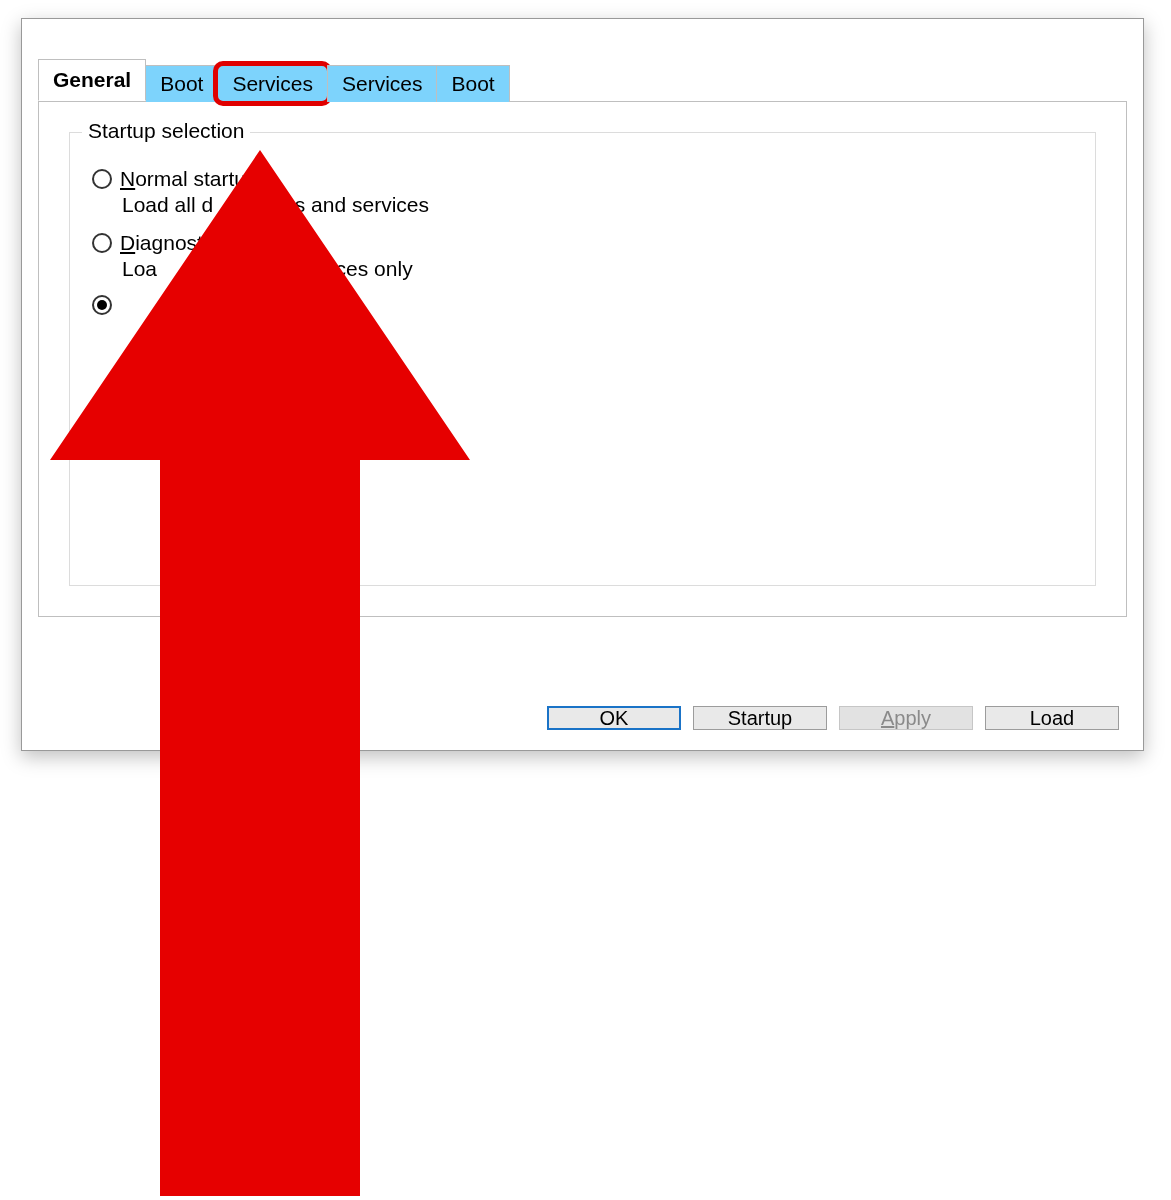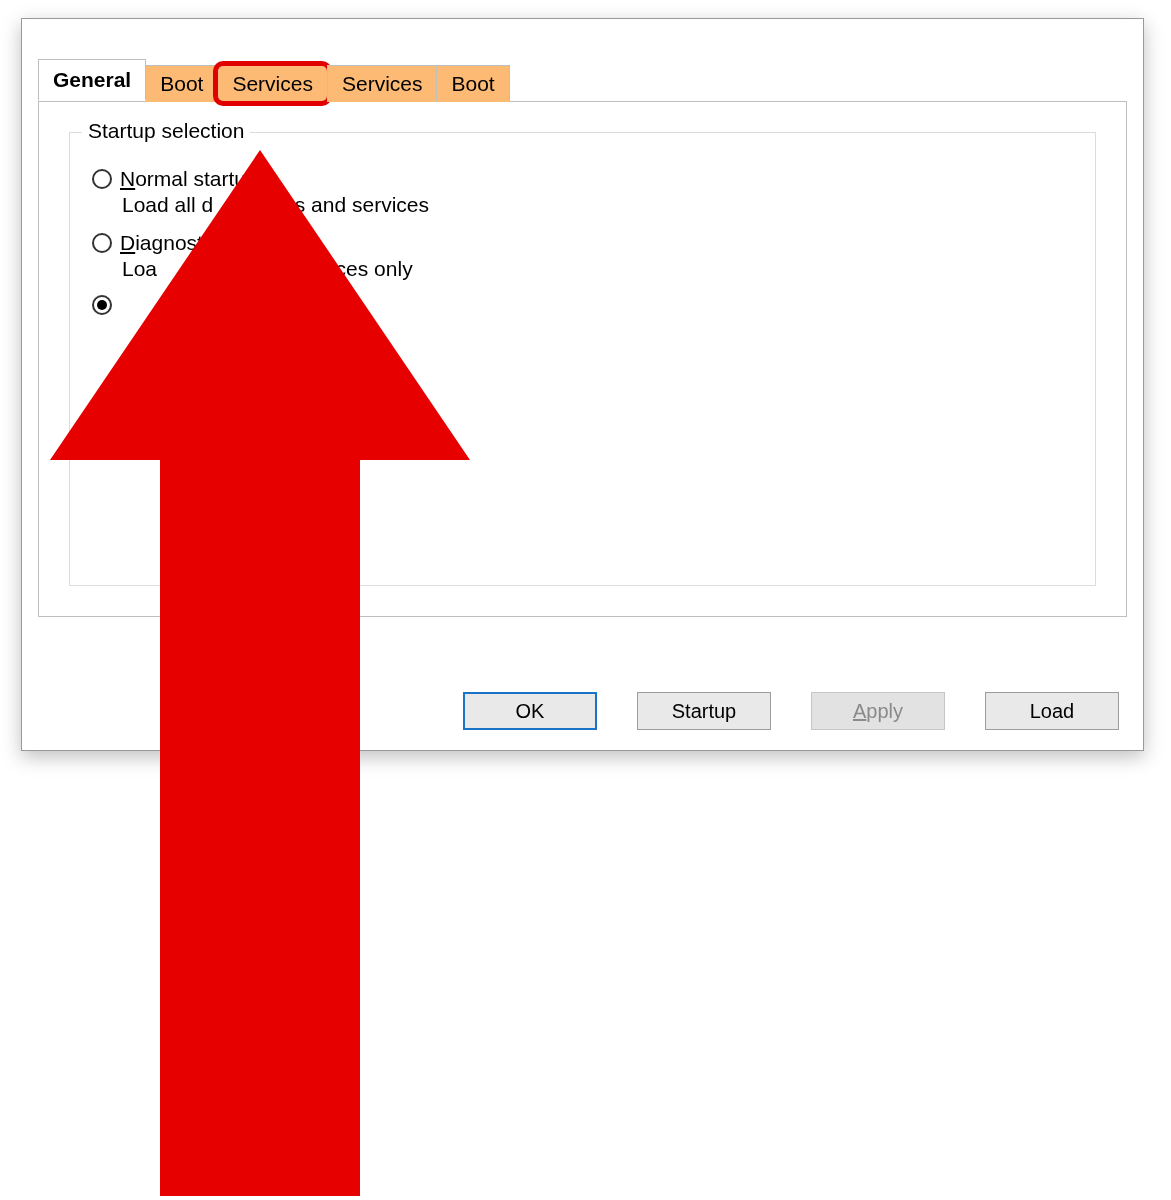--- a/index.html
+++ b/index.html
@@ -60,21 +60,21 @@
     .tabrow {
       display: flex;
       align-items: flex-end;
       position: relative;
       z-index: 2;
     }
     .tab {
       padding: 6px 14px 6px 14px;
       font-size: 21px;
       color: #000;
-      background: #fdba74;
+      background: #7dd3fc;
       border: 1px solid #bfbfbf;
       border-bottom: none;
       margin-right: -1px;
       cursor: pointer;
       position: relative;
       top: 1px;
     }
     .tab.active {
       background: #fff;
       z-index: 3;
@@ -163,30 +163,29 @@
     }
     .button-row {
       position: absolute;
       right: 24px;
       bottom: 20px;
       display: flex;
       gap: 12px;
     }
     .btn {
       width: 134px;
-      height: 38px;
+      height: 24px;
       font-size: 20px;
       border: 1px solid #9c9c9c;
       background: #e9e9e9;
       cursor: pointer;
       display: flex;
       align-items: center;
       justify-content: center;
       color: #000;
-      margin-left: 28px;
     }
     .btn.primary {
       border: 2px solid #1a73c7;
       background: #e9e9e9;
     }
     .btn.disabled {
       color: #8a8a8a;
       background: #e2e2e2;
       border: 1px solid #c6c6c6;
       cursor: default;

